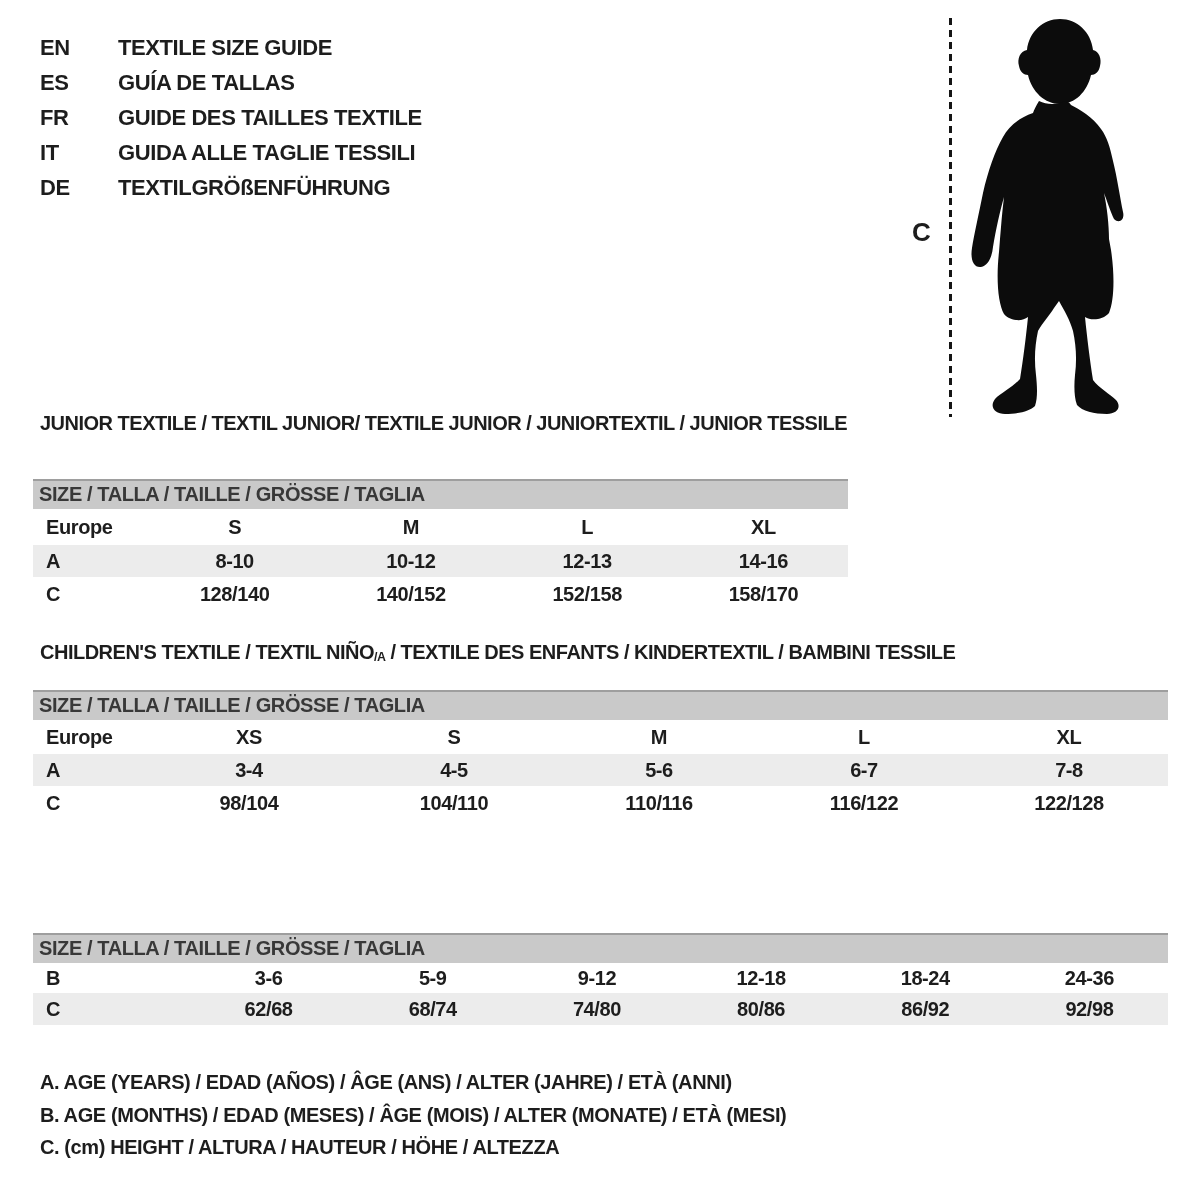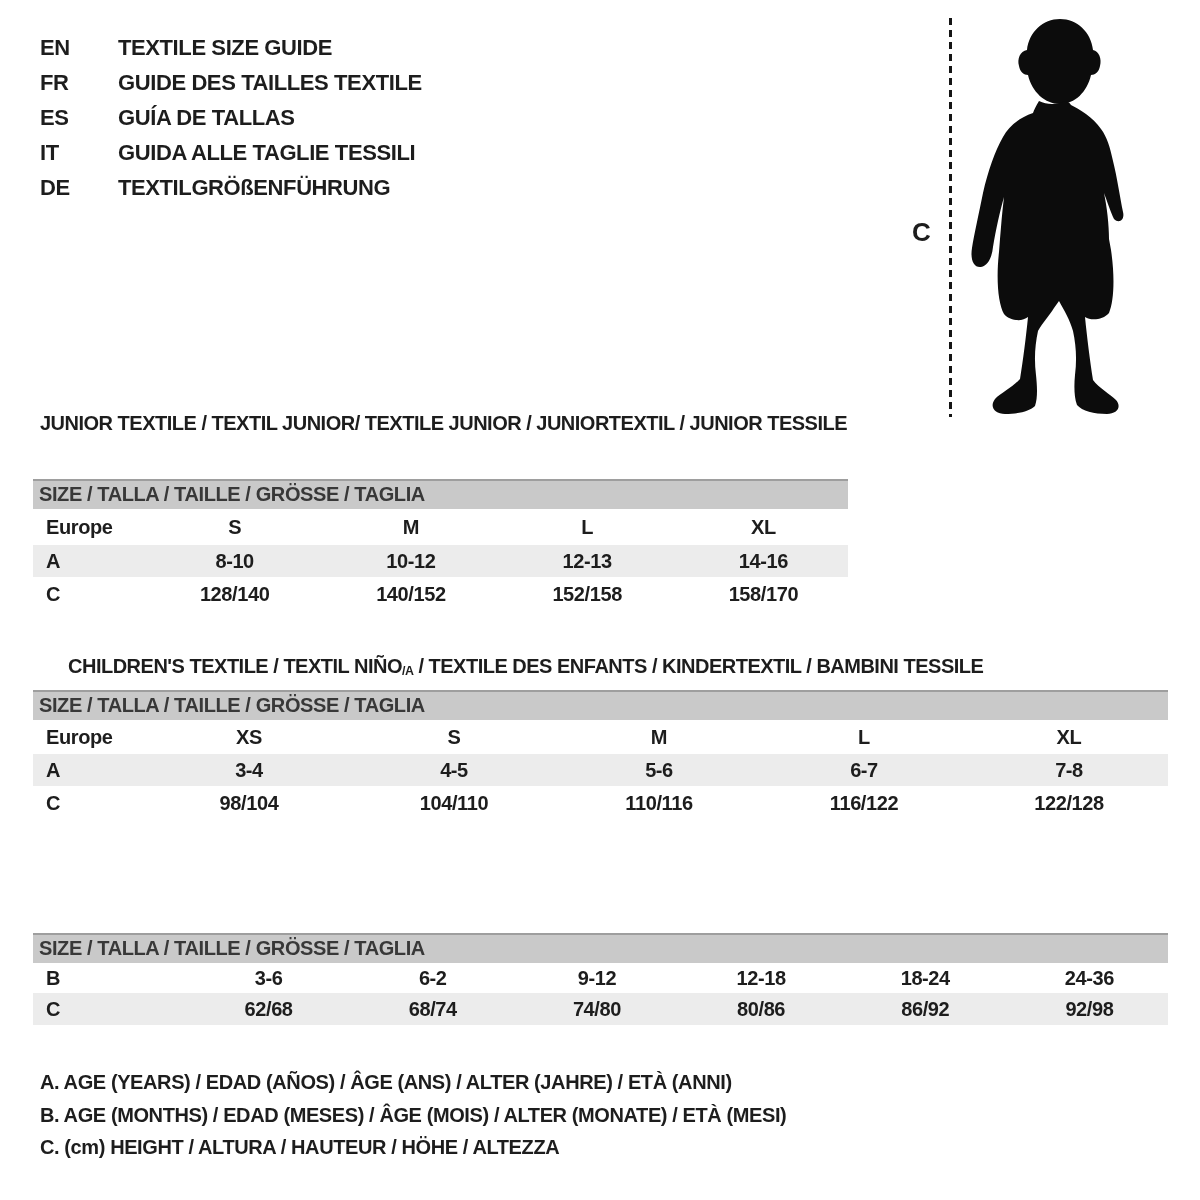--- a/index.html
+++ b/index.html
@@ -14,21 +14,21 @@
 
   
   .measure-label { position:absolute; left:912px; top:217px; font-size:26px; font-weight:700; }
   .dash-line { position:absolute; left:949px; top:18px; width:3px; height:399px;
                background:repeating-linear-gradient(to bottom,#151515 0 7px,transparent 7px 12px); }
   .silhouette { position:absolute; left:966px; top:16px; }
 
   
   .sec-title { position:absolute; font-size:20px; font-weight:700; letter-spacing:-0.5px; white-space:nowrap; }
   .t-junior   { left:40px; top:412px; }
-  .t-children { left:40px; top:655px;margin-left:28px; }
+  .t-children { left:40px; top:641px; }
   .t-babies   { left:40px; top:851px; line-height:33px; }
   .sub { font-size:0.62em; position:relative; top:2px; }
 
   
   .tbl { position:absolute; }
   .tbl-junior   { left:33px; top:479px; width:815px; }
   .tbl-children { left:33px; top:690px; width:1135px; }
   .tbl-babies   { left:33px; top:933px; width:1135px; }
   .banner { height:30px; background:#c9c9c9; border-top:2px solid #9e9e9e; line-height:27px;
             padding-left:6px; font-size:20px; font-weight:700; color:#383838; letter-spacing:-0.4px; }
@@ -49,26 +49,26 @@
 <body>
 
 <div class="page">
 
   <div class="lang-header">
     <div class="lang-row">
       <span class="lang-code">EN</span>
       <span class="lang-label">TEXTILE SIZE GUIDE</span>
     </div>
     <div class="lang-row">
+      <span class="lang-code">ES</span>
+      <span class="lang-label">GUÍA DE TALLAS</span>
+    </div>
+    <div class="lang-row">
       <span class="lang-code">FR</span>
       <span class="lang-label">GUIDE DES TAILLES TEXTILE</span>
-    </div>
-    <div class="lang-row">
-      <span class="lang-code">ES</span>
-      <span class="lang-label">GUÍA DE TALLAS</span>
     </div>
     <div class="lang-row">
       <span class="lang-code">IT</span>
       <span class="lang-label">GUIDA ALLE TAGLIE TESSILI</span>
     </div>
     <div class="lang-row">
       <span class="lang-code">DE</span>
       <span class="lang-label">TEXTILGRÖßENFÜHRUNG</span>
     </div>
   </div>
@@ -141,21 +141,21 @@
     </div>
   </div>
 
   <div class="tbl tbl-babies">
     <div class="banner">
       <span>SIZE / TALLA / TAILLE / GRÖSSE / TAGLIA</span>
     </div>
     <div class="trow h30">
       <span class="lbl">B</span>
       <span>3-6</span>
-      <span>6-2</span>
+      <span>5-9</span>
       <span>9-12</span>
       <span>12-18</span>
       <span>18-24</span>
       <span>24-36</span>
     </div>
     <div class="trow h32 shaded">
       <span class="lbl">C</span>
       <span>62/68</span>
       <span>68/74</span>
       <span>74/80</span>

